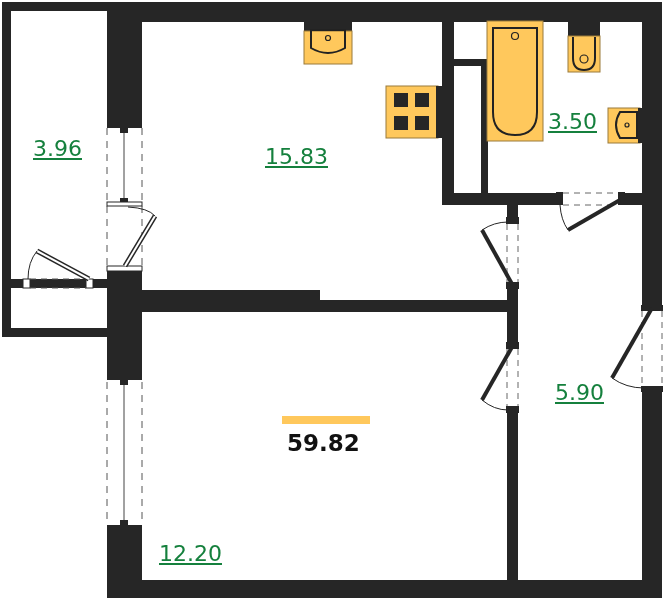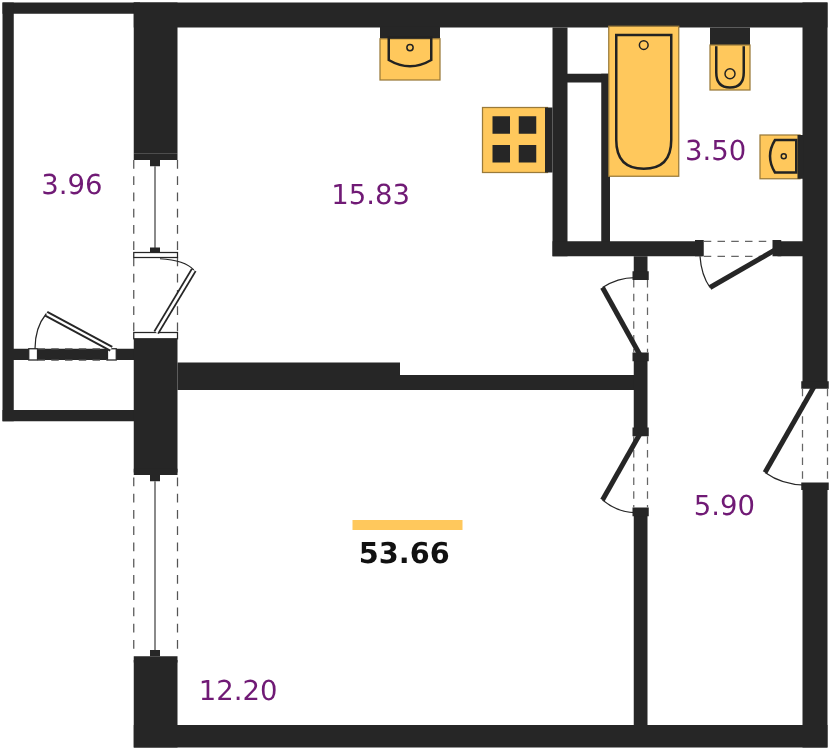--- a/index.html
+++ b/index.html
@@ -1,18 +1,18 @@
 <!DOCTYPE html>
 <html><head>
   <meta charset="utf-8">
   <style>
     html, body { margin: 0; padding: 0; background: #ffffff; }
     body { width: 664px; height: 600px; overflow: hidden; position: relative; font-family: "DejaVu Sans", "Liberation Sans", sans-serif; }
     #plan { position: absolute; left: 0; top: 0; width: 664px; height: 600px; }
-    .label { position: absolute; font-size: 22px; color: #701a75; line-height: 1; white-space: nowrap; }
+    .label { position: absolute; font-size: 22px; color: #15803d; line-height: 1; white-space: nowrap; text-decoration: underline; }
     .total { position: absolute; font-size: 23px; font-weight: bold; color: #111; line-height: 1; }
     .total-bar { position: absolute; height: 8px; }
   </style>
 </head>
 <body>
 
 <svg id="plan" viewBox="0 0 664 600" xmlns="http://www.w3.org/2000/svg">
 
   <g fill="#262626">
 
@@ -152,16 +152,16 @@
     <rect x="638" y="108" width="5" height="35" fill="#262626"></rect>
     <path d="M637 112 L620 112 Q612 125 620 138 L637 138 Z" fill="none" stroke="#222" stroke-width="2"></path>
     <circle cx="627" cy="125" r="2" fill="none" stroke="#222" stroke-width="1.2"></circle>
   </g>
 </svg>
 
 <div class="label" style="left:33px; top:138px;">3.96</div>
 <div class="label" style="left:265px; top:146px;">15.83</div>
 <div class="label" style="left:548px; top:111px;">3.50</div>
 <div class="label" style="left:159px; top:543px;">12.20</div>
-<div class="label" style="left:555px; top:395px;">5.90</div>
+<div class="label" style="left:555px; top:382px;">5.90</div>
 
 <div class="total-bar" style="left:282px; top:416px; width:88px; background:#FFC85C;"></div>
-<div class="total" style="left:287px; top:432px;">53.66</div>
+<div class="total" style="left:287px; top:432px;">59.82</div>
 
 </body></html>

